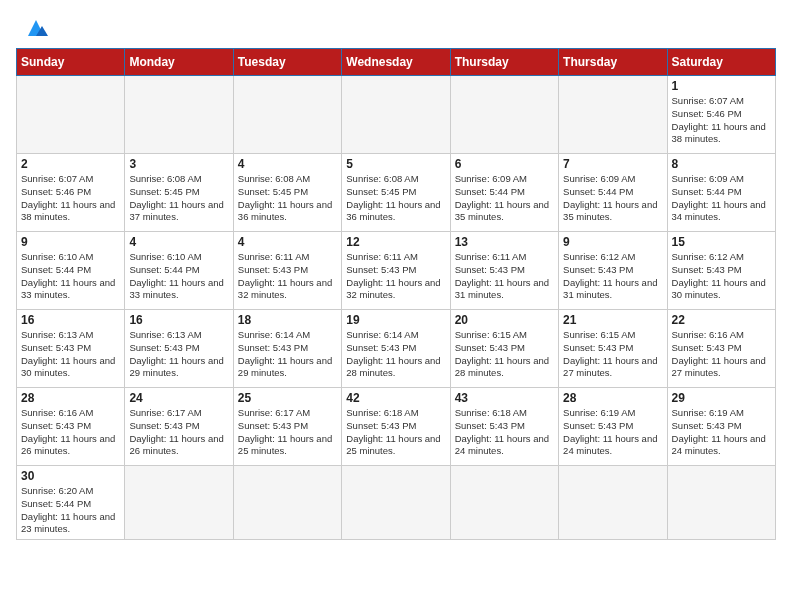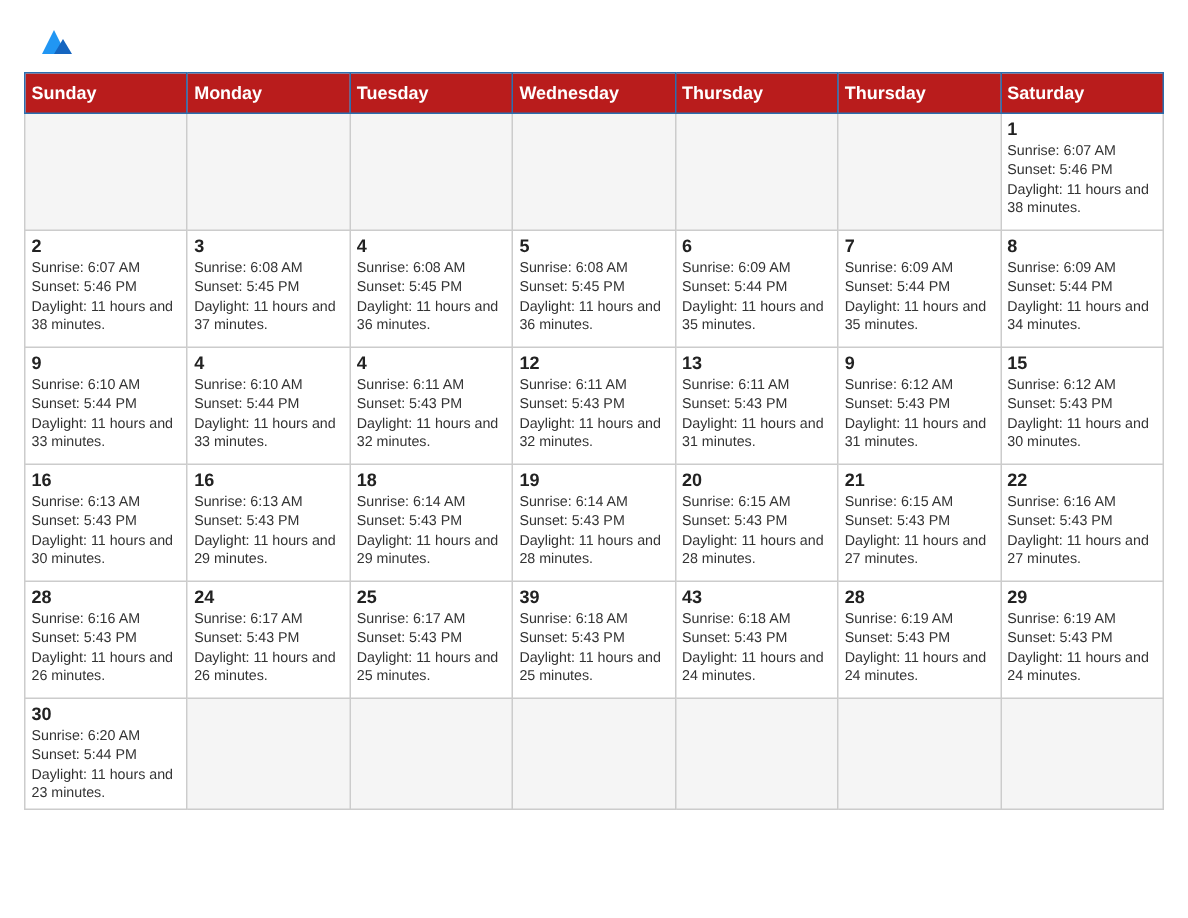--- a/index.html
+++ b/index.html
@@ -302,21 +302,21 @@
 and 26 minutes.</div>
         </td>
         <td>
           <span class="day-number">25</span>
           <div class="day-info">Sunrise: 6:17 AM
 Sunset: 5:43 PM
 Daylight: 11 hours
 and 25 minutes.</div>
         </td>
         <td>
-          <span class="day-number">39</span>
+          <span class="day-number">42</span>
           <div class="day-info">Sunrise: 6:18 AM
 Sunset: 5:43 PM
 Daylight: 11 hours
 and 25 minutes.</div>
         </td>
         <td>
           <span class="day-number">43</span>
           <div class="day-info">Sunrise: 6:18 AM
 Sunset: 5:43 PM
 Daylight: 11 hours

